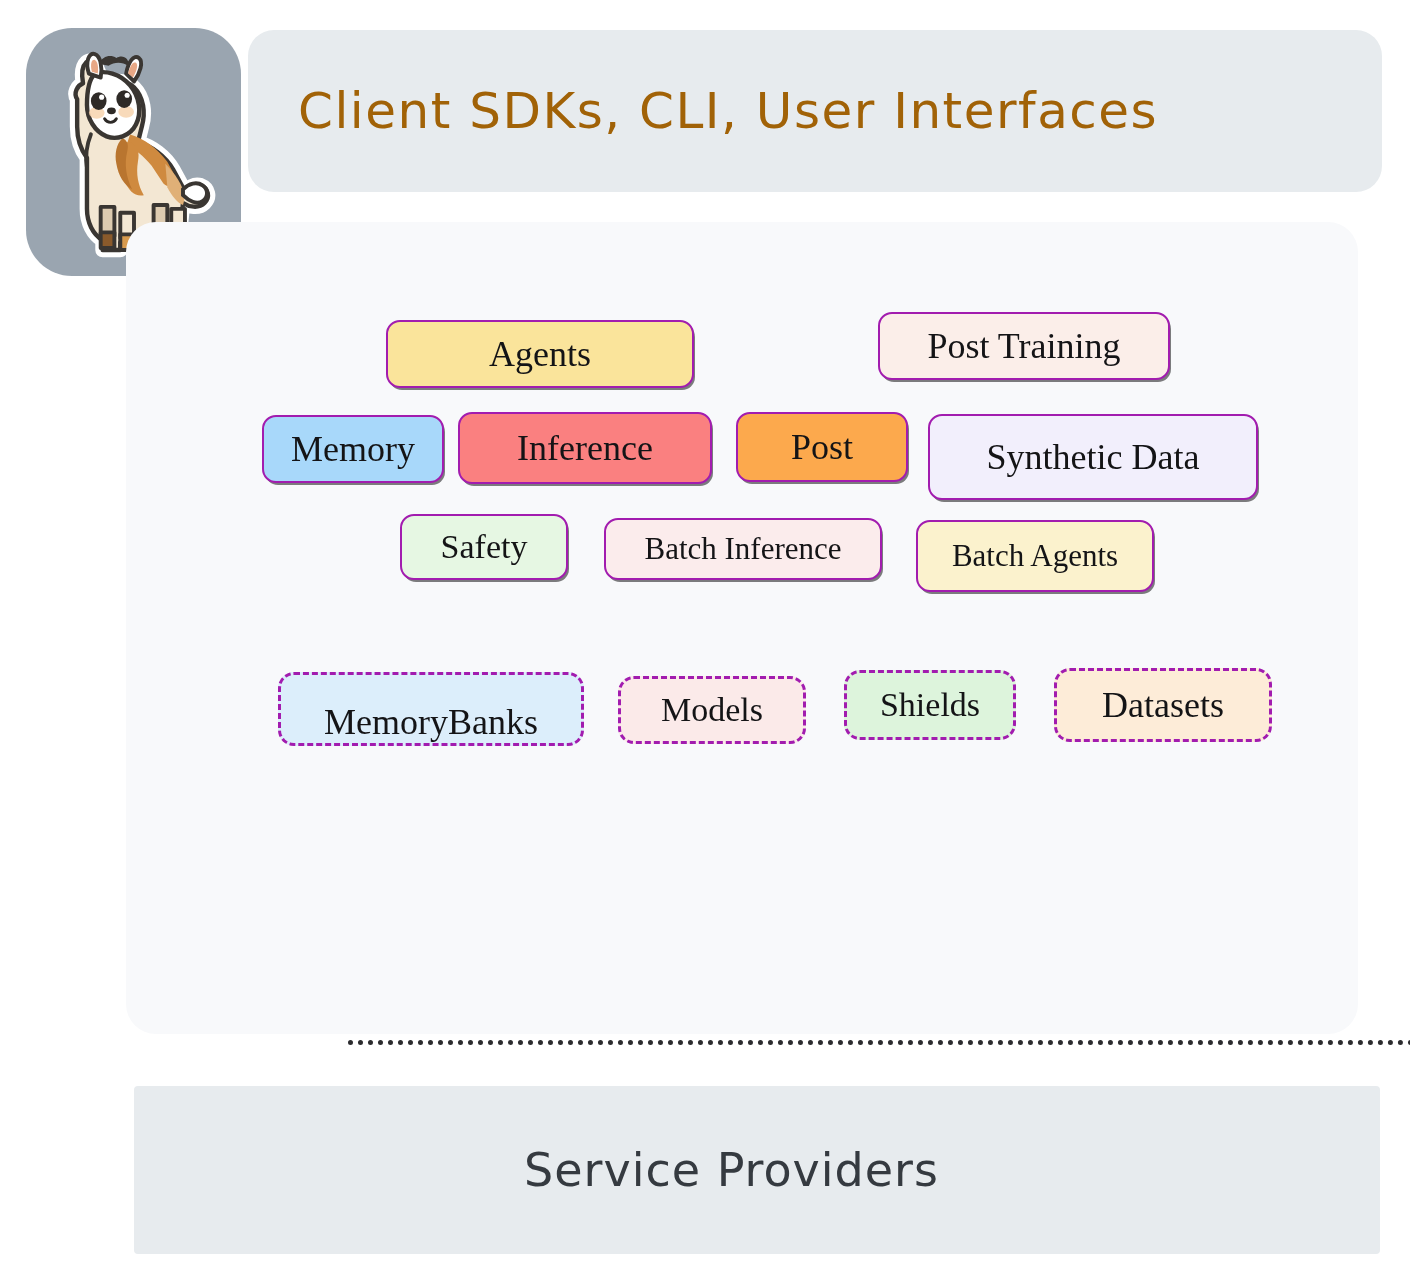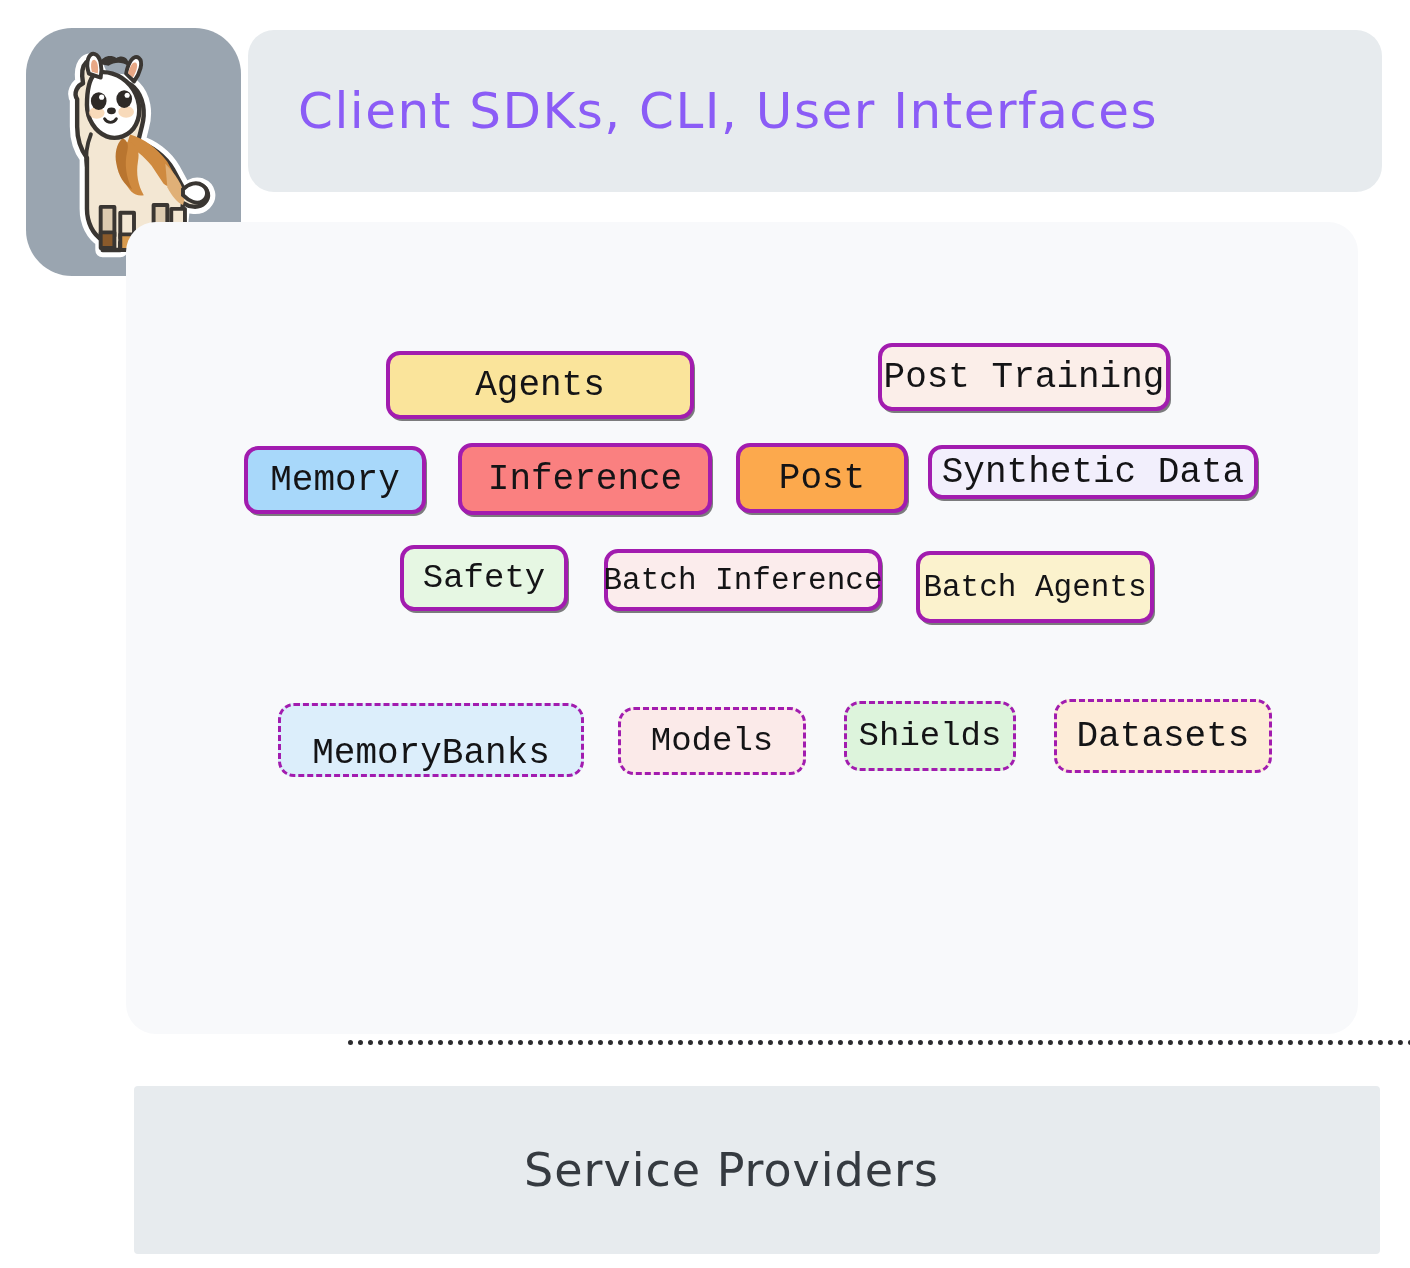--- a/index.html
+++ b/index.html
@@ -27,21 +27,21 @@
     display: flex;
     align-items: center;
     justify-content: flex-start;
     box-sizing: border-box;
     padding-left: 50px;
   }
   .header-title {
     font-family: "DejaVu Sans", sans-serif;
     font-size: 50px;
     font-weight: 500;
-    color: #8b5cf6;
+    color: #a16207;
     letter-spacing: 1.5px;
     white-space: nowrap;
   }
 
   
   .logo-tile {
     position: absolute;
     left: 26px;
     top: 28px;
     width: 215px;
@@ -66,30 +66,29 @@
     width: 1232px;
     height: 812px;
     background: #f8f9fb;
     border-radius: 30px;
   }
 
   
   .sbox {
     position: absolute;
     box-sizing: border-box;
-    border: 4px solid #a21caf;
+    border: 2px solid #a21caf;
     border-radius: 14px;
     display: flex;
     align-items: center;
     justify-content: center;
-    font-family: Liberation Mono, monospace;
+    font-family: Liberation Serif, serif;
     color: #141416;
     white-space: nowrap;
     box-shadow: 2px 3px 0 -1px rgba(20,20,22,0.55);
-    margin-top: 31px;
   }
   .sbox.dashed {
     border-style: dashed;
     border-width: 3px;
     box-shadow: none;
     border-radius: 16px;
   }
 
   
   .divider {
@@ -227,30 +226,30 @@
 
   <div class="telemetry">
     <span>Telemetry</span>
   </div>
 <div class="sbox" style="left: 260px; top: 98px; width: 308px; height: 68px; background: rgb(250, 228, 155); font-size: 36px;">
       <span>Agents</span>
     </div>
     <div class="sbox" style="left: 752px; top: 90px; width: 292px; height: 68px; background: rgb(251, 238, 233); font-size: 36px;">
       <span>Post Training</span>
     </div>
-    <div class="sbox" style="left: 118px; top: 193px; width: 182px; height: 68px; background: rgb(168, 216, 250); font-size: 36px;">
+    <div class="sbox" style="left: 136px; top: 193px; width: 182px; height: 68px; background: rgb(168, 216, 250); font-size: 36px;">
       <span>Memory</span>
     </div>
     <div class="sbox" style="left: 332px; top: 190px; width: 254px; height: 72px; background: rgb(250, 128, 128); font-size: 36px;">
       <span>Inference</span>
     </div>
     <div class="sbox" style="left: 610px; top: 190px; width: 172px; height: 70px; background: rgb(252, 169, 77); font-size: 36px;">
       <span>Post</span>
     </div>
-    <div class="sbox" style="left: 802px; top: 192px; width: 330px; height: 54px; background: rgb(242, 239, 252); font-size: 36px;">
+    <div class="sbox" style="left: 802px; top: 192px; width: 330px; height: 86px; background: rgb(242, 239, 252); font-size: 36px;">
       <span>Synthetic Data</span>
     </div>
     <div class="sbox" style="left: 274px; top: 292px; width: 168px; height: 66px; background: rgb(230, 247, 227); font-size: 34px;">
       <span>Safety</span>
     </div>
     <div class="sbox" style="left: 478px; top: 296px; width: 278px; height: 62px; background: rgb(251, 236, 236); font-size: 31px;">
       <span>Batch Inference</span>
     </div>
     <div class="sbox" style="left: 790px; top: 298px; width: 238px; height: 72px; background: rgb(251, 242, 205); font-size: 31px;">
       <span>Batch Agents</span>

